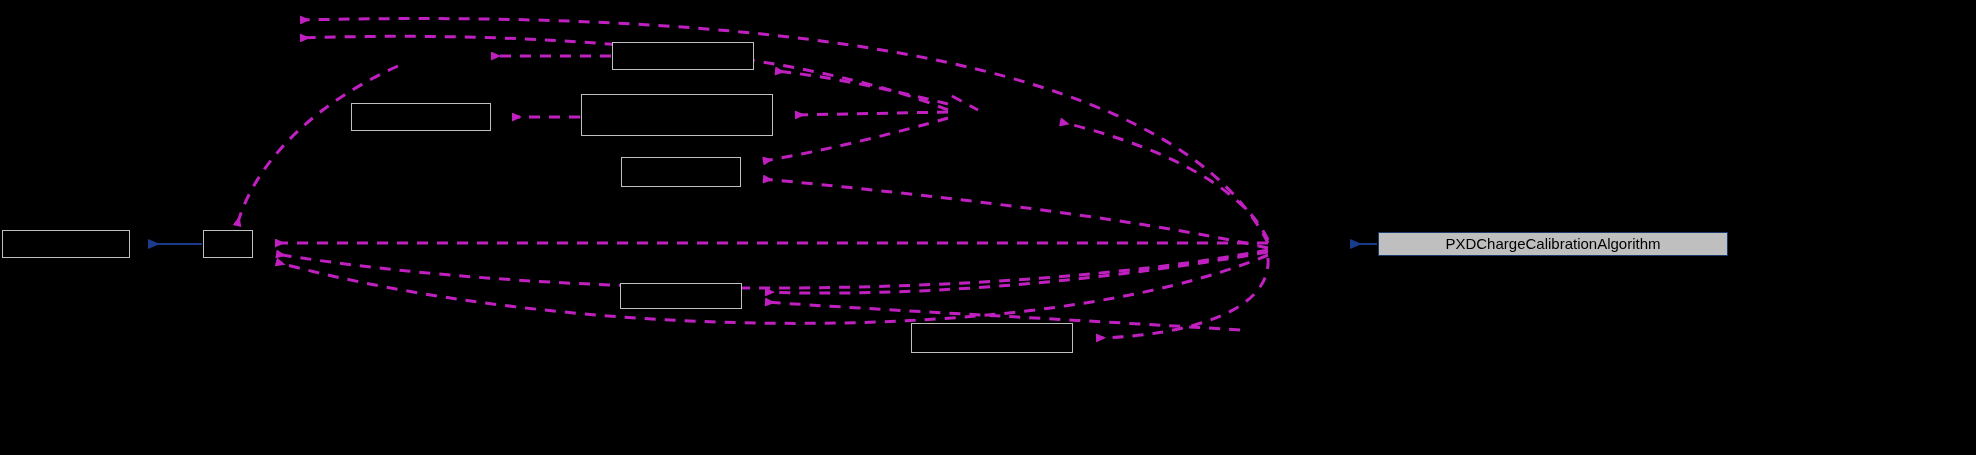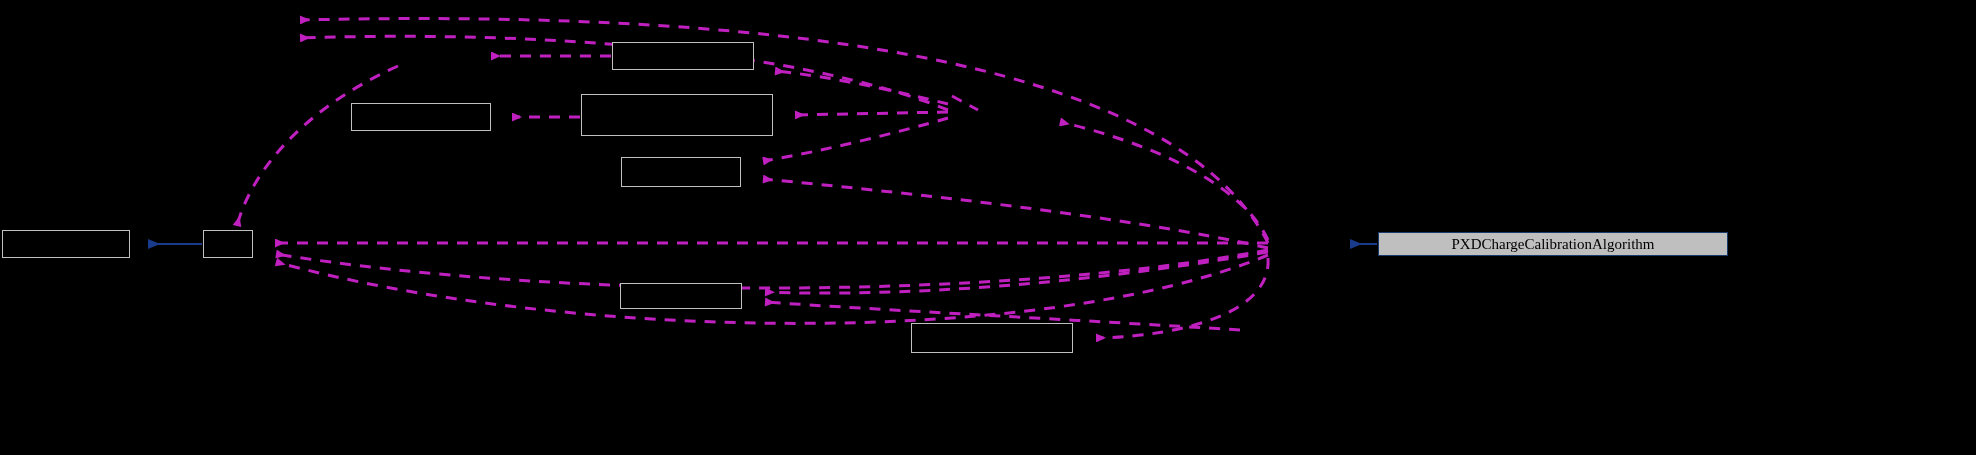--- a/index.html
+++ b/index.html
@@ -38,21 +38,20 @@
     white-space: nowrap;
     overflow: hidden;
   }
   .node-box.highlight {
     background: #bfbfbf;
     border: 1px solid #1a3a6b;
     color: #000000;
   }
   .node-label {
     pointer-events: none;
-    font-family: Liberation Serif, serif;
   }
 </style>
 </head>
 <body>
 
 <div id="root">
 
   <svg id="graph-svg" viewBox="0 0 1976 455" xmlns="http://www.w3.org/2000/svg">
     <defs>
       <marker id="ah-purple" markerWidth="11" markerHeight="9" refX="10" refY="4.5" orient="auto" markerUnits="userSpaceOnUse">

